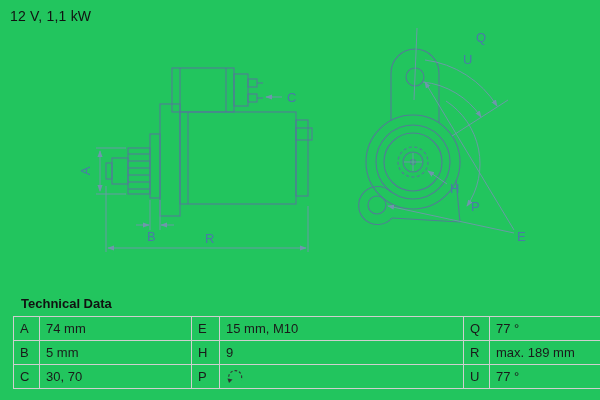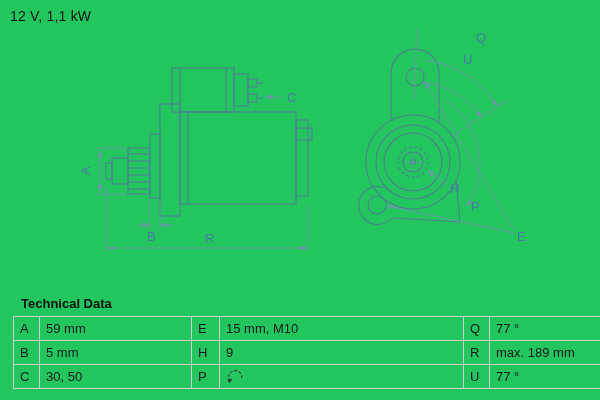--- a/index.html
+++ b/index.html
@@ -138,37 +138,37 @@
         <col style="width:26px">
           <col style="width:152px">
         <col style="width:28px">
           <col style="width:244px">
         <col style="width:26px">
           <col style="width:124px">
       </colgroup>
       <tbody>
           <tr>
         <td class="k">A</td>
-        <td class="v">59 mm</td>
+        <td class="v">74 mm</td>
         <td class="k">E</td>
         <td class="v">15 mm, M10</td>
         <td class="k">Q</td>
         <td class="v">77 °</td>
       </tr>
       <tr>
         <td class="k">B</td>
         <td class="v">5 mm</td>
         <td class="k">H</td>
         <td class="v">9</td>
         <td class="k">R</td>
         <td class="v">max. 189 mm</td>
       </tr>
       <tr>
         <td class="k">C</td>
-        <td class="v">30, 50</td>
+        <td class="v">30, 70</td>
         <td class="k">P</td>
         <td class="v">
           <svg class="rot-icon" width="20" height="16" viewBox="0 0 20 16">
             <path d="M 4,12 A 6.5,6.5 0 1 1 15,11" fill="none" stroke="#333" stroke-width="1.1" stroke-dasharray="2.5 2"></path>
             <path d="M 1.5,9.5 L 6.5,10.5 L 3,14 Z" fill="#333"></path>
           </svg>
         </td>
         <td class="k">U</td>
         <td class="v">77 °</td>
       </tr>

